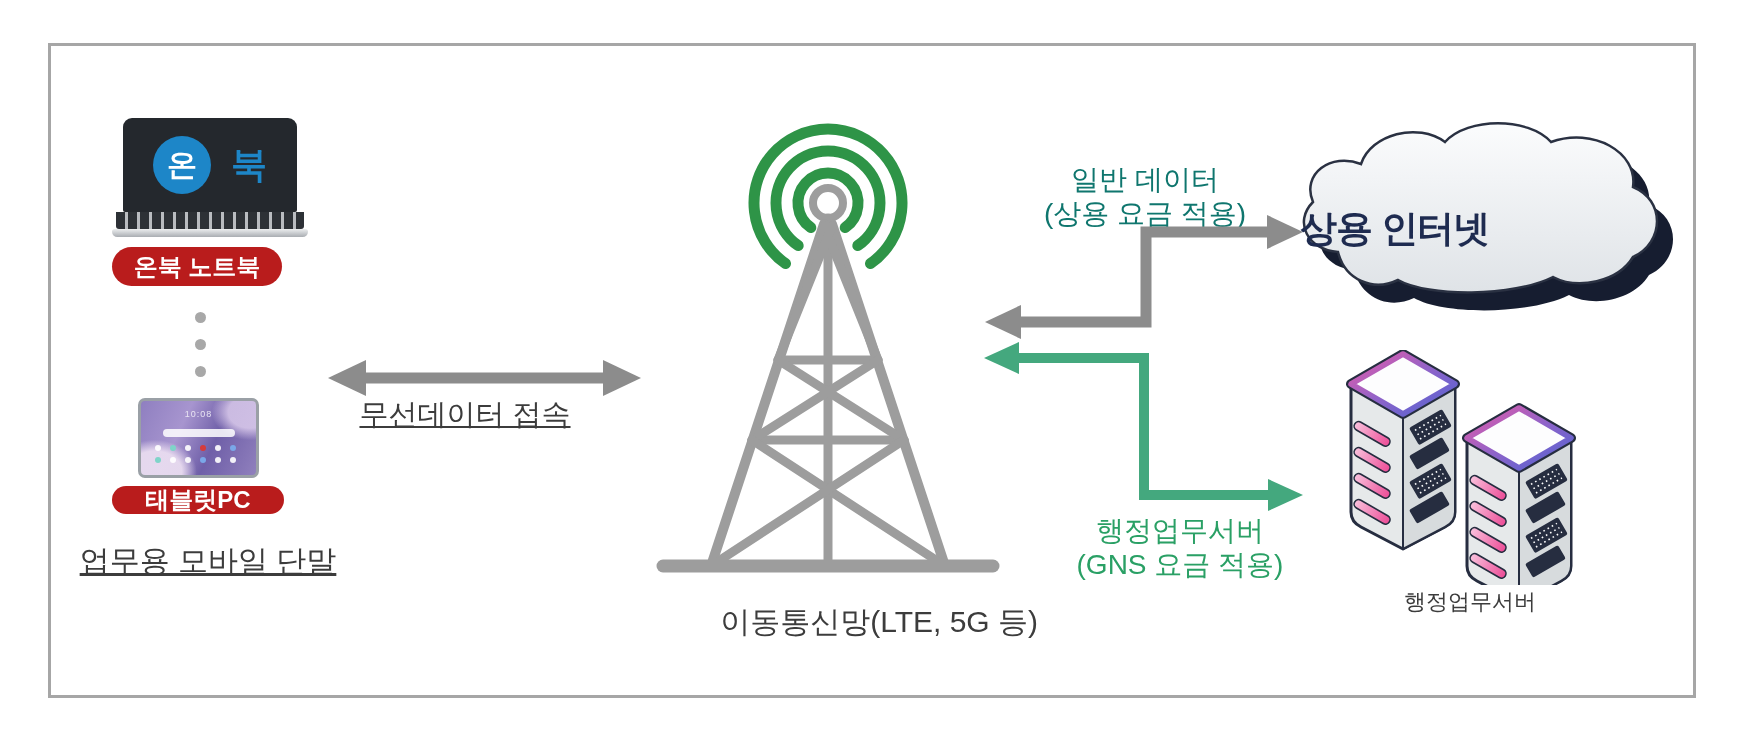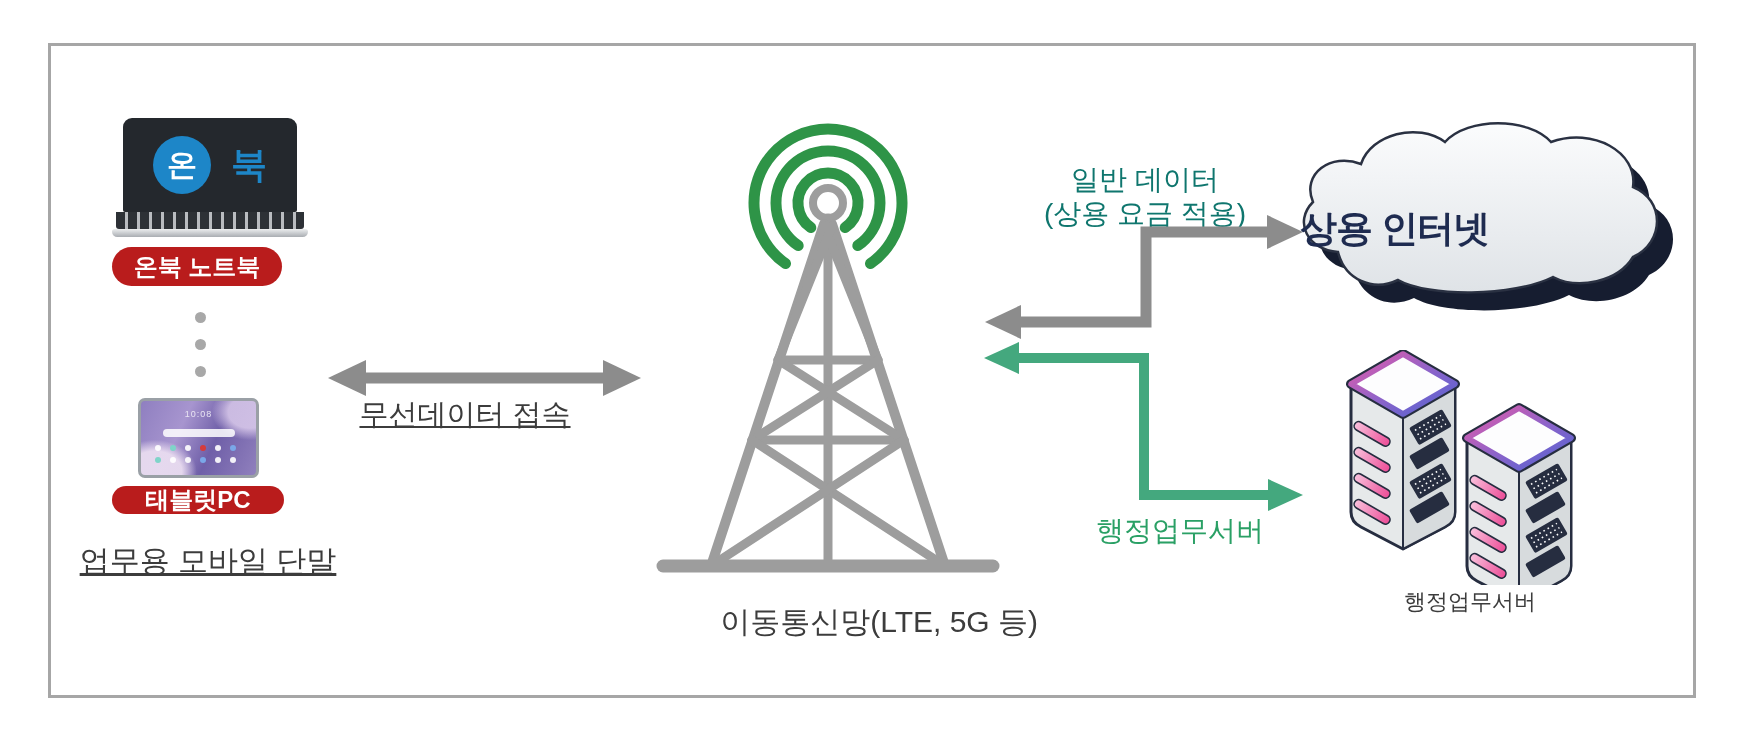--- a/index.html
+++ b/index.html
@@ -183,20 +183,21 @@
 </svg>
 
 <svg class="abs green-route" width="340" height="175" viewBox="0 0 340 175">
   <path d="M 42 18 L 169 18 L 169 155 L 295 155" fill="none" stroke="#44a87e" stroke-width="10"></path>
   <polygon points="9,18 44,2 44,34" fill="#44a87e"></polygon>
   <polygon points="328,155 293,139 293,171" fill="#44a87e"></polygon>
 </svg>
 
 <div class="abs gns-label">
   <div>행정업무서버</div>
+  <div>(GNS 요금 적용)</div>
 </div>
 
 <svg class="abs cloud" width="405" height="220" viewBox="0 0 405 220">
   <defs>
     <linearGradient id="cg" x1="0" y1="0" x2="0" y2="1">
       <stop offset="0" stop-color="#fbfcfd"></stop>
       <stop offset="1" stop-color="#dfe3e7"></stop>
     </linearGradient>
   </defs>
   <g transform="translate(16,18)">

